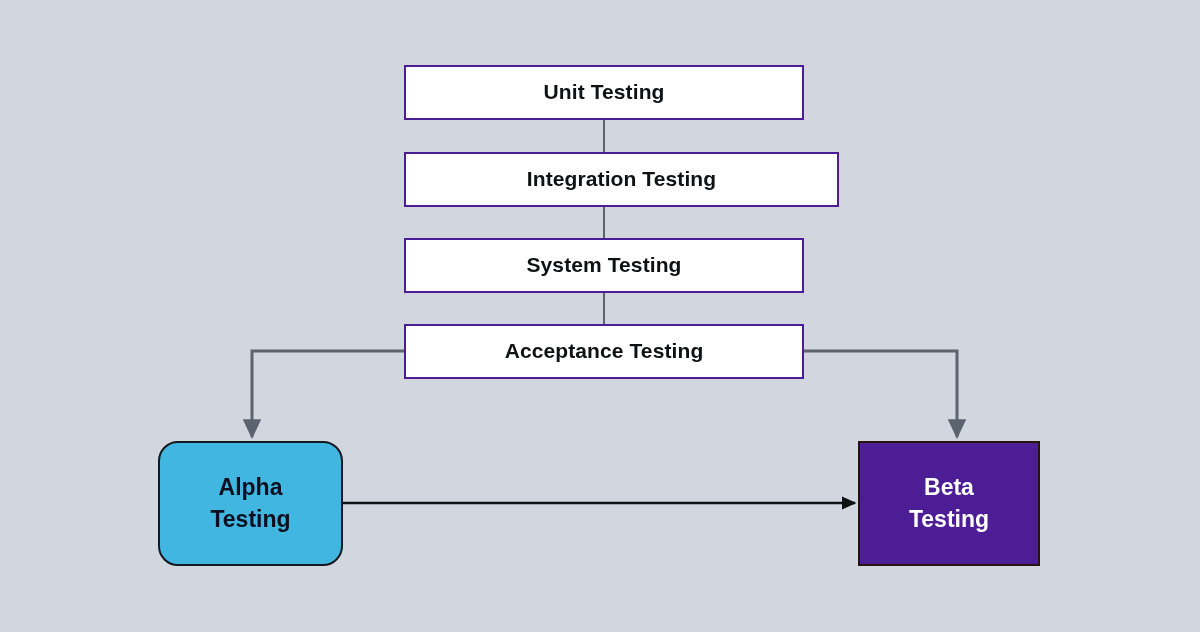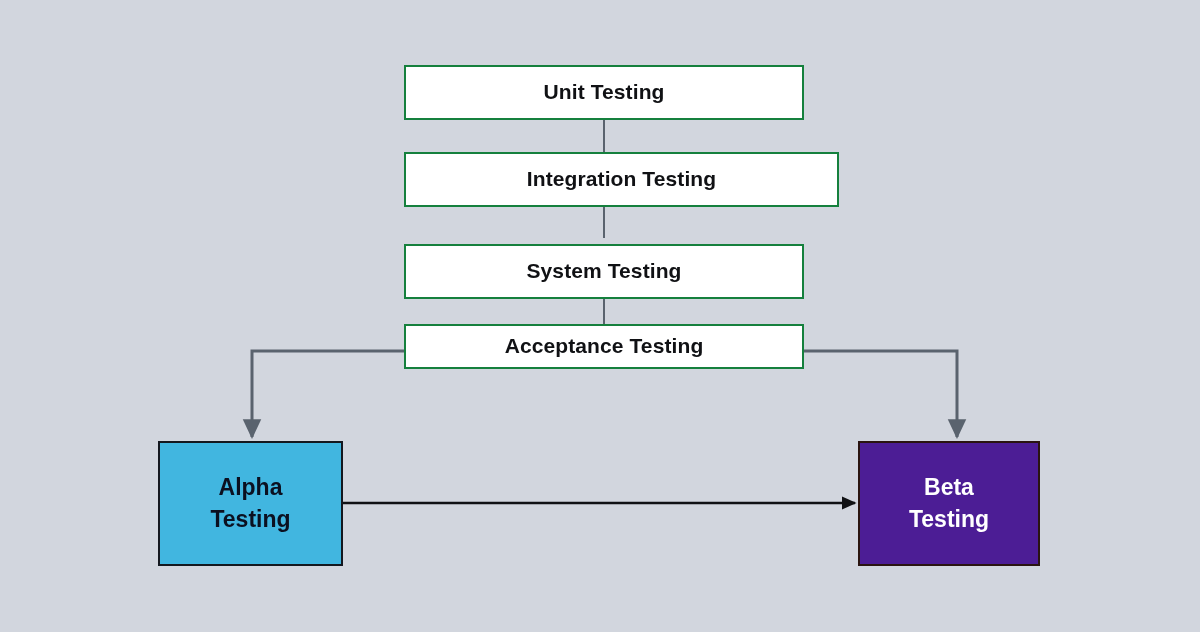--- a/index.html
+++ b/index.html
@@ -33,21 +33,21 @@
   }
 
   
   .node {
     position: absolute;
     box-sizing: border-box;
     display: flex;
     align-items: center;
     justify-content: center;
     text-align: center;
-    border: 2px solid #15803d;
+    border: 2px solid #4c1d95;
     font-weight: bold;
     line-height: 1.35;
   }
 
   .node.stage {
     background: #ffffff;
     color: #101114;
     font-size: 21px;
     letter-spacing: 0.1px;
   }
@@ -68,23 +68,23 @@
 
   .node .node-label {
     display: block;
     white-space: pre-line;
     padding: 0 8px;
   }
 
   
   #node-unit        { left: 404px; top: 65px;  width: 400px; height: 55px; }
   #node-integration { left: 404px; top: 152px; width: 435px; height: 55px; }
-  #node-system      { left: 404px; top: 244px; width: 400px; height: 55px; }
-  #node-acceptance  { left: 404px; top: 324px; width: 400px; height: 45px; }
-  #node-alpha       { left: 158px; top: 441px; width: 185px; height: 125px; }
+  #node-system      { left: 404px; top: 238px; width: 400px; height: 55px; }
+  #node-acceptance  { left: 404px; top: 324px; width: 400px; height: 55px; }
+  #node-alpha       { left: 158px; top: 441px; width: 185px; height: 125px; border-radius: 20px; }
   #node-beta        { left: 858px; top: 441px; width: 182px; height: 125px; }
 </style>
 </head>
 <body>
 
 <div id="diagram">
 
   <svg id="connectors" viewBox="0 0 1200 632" width="1200" height="632" xmlns="http://www.w3.org/2000/svg">
     <defs>
       <marker id="arrow-gray" viewBox="0 0 10 10" refX="8.5" refY="5" markerWidth="7" markerHeight="7" orient="auto-start-reverse">

